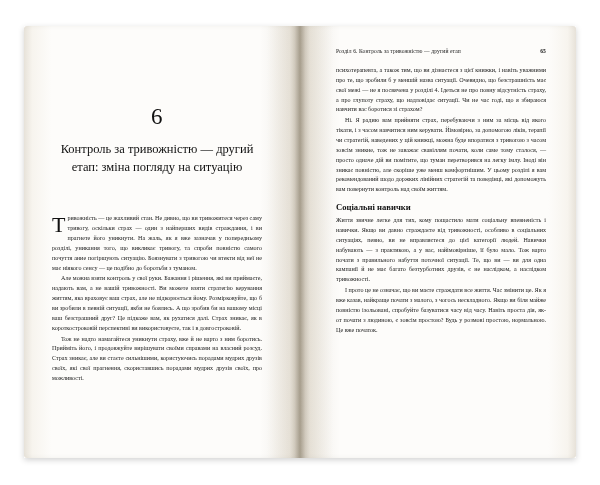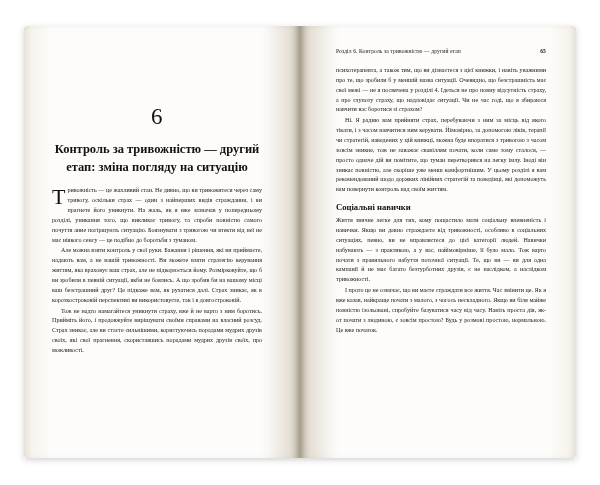--- a/index.html
+++ b/index.html
@@ -71,24 +71,24 @@
     font-family: "Liberation Serif", serif;
     color: #111;
     margin-top: 56px;
     margin-bottom: 10px;
     letter-spacing: 0.5px;
   }
 
   .chapter-title {
     text-align: center;
     font-size: 12.5px;
-    font-weight: bold;
+    font-weight: normal;
     line-height: 1.45;
     color: #111;
-    margin-bottom: 10px;
+    margin-bottom: 38px;
   }
 
   .body-text {
     font-size: 6.1px;
     line-height: 1.62;
     text-align: justify;
     color: #1a1a1a;
     hyphens: auto;
   }
 

